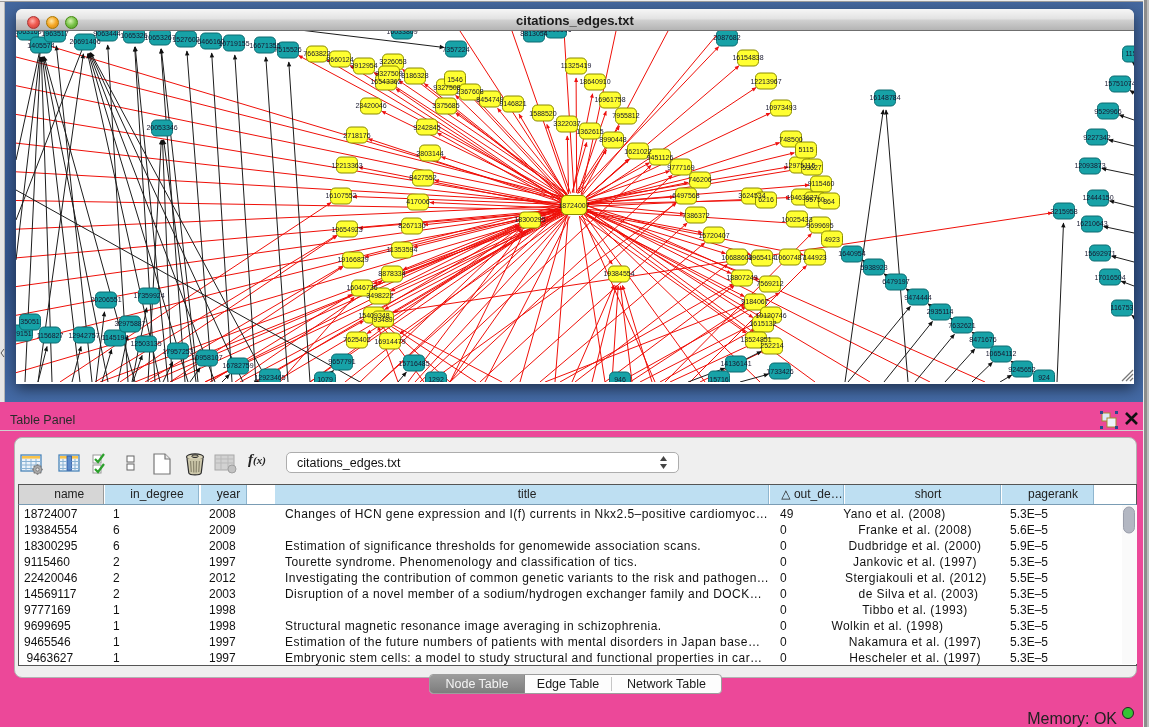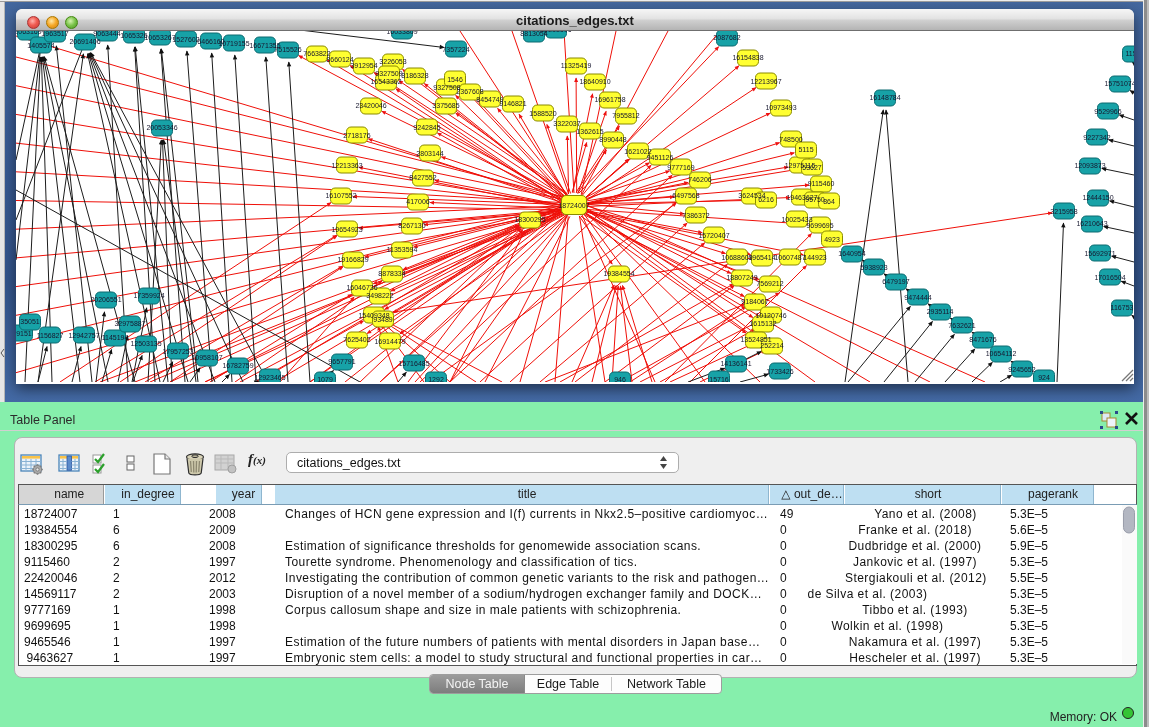--- a/index.html
+++ b/index.html
@@ -1,36 +1,36 @@
 <!DOCTYPE html>
 <html><head><meta charset="utf-8"><style>
 *{margin:0;padding:0;box-sizing:border-box}
 body{width:1149px;height:727px;overflow:hidden;font-family:"Liberation Sans",sans-serif;background:#e9e9e9;position:relative}
 #netarea{position:absolute;left:0;top:0;width:1149px;height:402px;background:#e9e9e9}
 #blue{position:absolute;left:5px;top:2px;width:1138px;height:400px;background:linear-gradient(180deg,#44689f 0%,#3a5c95 30%,#33558c 70%,#446aa5 100%)}
 #win{position:absolute;left:16px;top:9px;width:1118px;height:375px;border-radius:7px 7px 0 0;box-shadow:0 5px 14px rgba(0,0,0,.5);background:#fff}
 #titlebar{position:absolute;left:0;top:0;width:1118px;height:22px;border-radius:6px 6px 0 0;background:linear-gradient(180deg,#f6f6f6 0%,#e3e3e3 45%,#cfcfcf 55%,#b4b4b4 100%);border-bottom:1px solid #6f6f6f}
 .tl{position:absolute;top:6.5px;width:13px;height:13px;border-radius:50%}
 #title{position:absolute;top:4px;left:0;width:100%;text-align:center;font-size:13px;font-weight:bold;color:#1a1a1a}
-#tpanel{position:absolute;left:0;top:402px;width:1143px;height:325px;background:#86efac}
+#tpanel{position:absolute;left:0;top:402px;width:1143px;height:325px;background:#ec4899}
 #tptitle{position:absolute;left:10px;top:11px;font-size:12.5px;color:#2b2b2b}
 #toolbox{position:absolute;left:14px;top:35px;width:1123px;height:241px;border:1px solid #b2b2b2;border-radius:8px;background:#efefef}
 .ic{position:absolute;top:14px}
 #combo{position:absolute;left:271px;top:14px;width:393px;height:21px;background:#fff;border:1px solid #adadad;border-radius:5px;font-size:12.5px;color:#111;line-height:20px;padding-left:10px}
 #thead{position:absolute;left:2.5px;top:46px;width:1119.5px;height:21px;border:1px solid #555;border-bottom:1px solid #7a9cb4;background:#fff}
 .hc{position:absolute;top:0;height:19px;background:#bedff2;border-right:1px solid #8fb6cf;font-size:12px;color:#222;text-align:center;line-height:19px;padding-left:11px}
 #tbody{position:absolute;left:2.5px;top:67px;width:1119.5px;height:161px;background:#fff;border:1px solid #555;border-top:none}
 .trow{position:absolute;left:0;top:0;width:1149px;height:16px;font-size:12px;color:#111}
 .trow span{position:absolute;top:1.5px;white-space:nowrap}
 .ctr{text-align:center}
 #tabs{position:absolute;left:429px;top:272px;height:20px;border:1px solid #9d9d9d;border-radius:4px;background:#fdfdfd;font-size:12.5px;display:flex}
 .tab{line-height:19px;color:#1a1a1a;text-align:center}
 #tab1{background:linear-gradient(180deg,#9c9c9c,#7d7d7d);color:#f4f4f4;border-radius:3px 0 0 3px;border-right:1px solid #8a8a8a}
 .tsep{width:1px;background:#c6c6c6;margin:2px 0}
-#mem{position:absolute;right:26px;top:308px;font-size:12px;color:#222}
+#mem{position:absolute;right:26px;top:308px;font-size:16px;color:#222}
 #memdot{position:absolute;right:9px;top:305px;width:12px;height:12px;border-radius:50%;background:#35c435;border:1.5px solid #222}
 #rstrip{position:absolute;right:0;top:0;width:6px;height:727px;background:#8c8c8c;border-left:1.5px solid #ececec}
 #rstrip2{position:absolute;right:0;top:0;width:2px;height:727px;background:#bdbdbd}
 #lstrip{position:absolute;left:0;top:2px;width:5px;height:400px;background:#e6e6e6;border-right:1px solid #b5b5b5}
 #topstrip{position:absolute;left:0;top:0;width:1149px;height:2px;background:#ededed;border-bottom:1px solid #9a9a9a}
 </style></head><body>
 <div id="netarea">
  <div id="blue"></div>
  <div id="win">
   <div id="titlebar">
@@ -628,43 +628,43 @@
     <path d="M1 7 h19 M1 11 h19 M7 3 v15 M14 3 v15" stroke="#b9b9b9"></path>
     <circle cx="18" cy="17" r="4" fill="#c2c2c2" stroke="#a0a0a0"></circle>
   </svg>
   <div class="ic" style="left:233px;top:13px;position:absolute;font-family:'Liberation Serif',serif;font-style:italic;font-weight:bold;font-size:15px;color:#222">f<span style="font-size:11px">(x)</span></div>
   <div id="combo">citations_edges.txt<svg width="9" height="14" style="position:absolute;right:10px;top:3px">
           <path d="M4.5 0 L8 5 L1 5 z" fill="#444"></path>
           <path d="M4.5 13 L1 8 L8 8 z" fill="#444"></path>
         </svg></div>
   <div id="thead">
     <div class="hc" style="left:0;width:85.5px;background:#d6d6d6;border-right:1px solid #9a9a9a;padding-left:17px">name</div>
-    <div class="hc" style="left:86.5px;width:76px">in_degree</div>
-    <div class="hc" style="left:197px;width:46px">year</div>
+    <div class="hc" style="left:86.5px;width:94px">in_degree</div>
+    <div class="hc" style="left:182px;width:46px">year</div>
     <div class="hc" style="left:256.5px;width:494px">title</div>
     <div class="hc" style="left:751.5px;width:74px">△&nbsp;out_de…</div>
     <div class="hc" style="left:826.5px;width:156px">short</div>
     <div class="hc" style="left:983.5px;width:92px">pagerank</div>
   </div>
   <div id="tbody">
     <div class="trow" style="top:0px">
           <span style="left:5.5px">18724007</span>
           <span style="left:94.5px">1</span>
           <span style="left:190.5px">2008</span>
           <span style="left:266.5px;letter-spacing:.45px">Changes of HCN gene expression and I(f) currents in Nkx2.5–positive cardiomyoc…</span>
           <span style="left:761.5px">49</span>
-          <span class="ctr" style="left:837px;width:140px;letter-spacing:.45px">Yano et al. (2008)</span>
+          <span class="ctr" style="left:806px;width:140px;letter-spacing:.45px">Yano et al. (2008)</span>
           <span style="left:991.5px">5.3E–5</span>
         </div>
         <div class="trow" style="top:16px">
           <span style="left:5.5px">19384554</span>
           <span style="left:94.5px">6</span>
           <span style="left:190.5px">2009</span>
           <span style="left:761.5px">0</span>
-          <span class="ctr" style="left:826.5px;width:140px;letter-spacing:.45px">Franke et al. (2018)</span>
+          <span class="ctr" style="left:826.5px;width:140px;letter-spacing:.45px">Franke et al. (2008)</span>
           <span style="left:991.5px">5.6E–5</span>
         </div>
         <div class="trow" style="top:32px">
           <span style="left:5.5px">18300295</span>
           <span style="left:94.5px">6</span>
           <span style="left:190.5px">2008</span>
           <span style="left:266.5px;letter-spacing:.45px">Estimation of significance thresholds for genomewide association scans.</span>
           <span style="left:761.5px">0</span>
           <span class="ctr" style="left:826.5px;width:140px;letter-spacing:.45px">Dudbridge et al. (2000)</span>
           <span style="left:991.5px">5.9E–5</span>
@@ -686,36 +686,36 @@
           <span style="left:761.5px">0</span>
           <span class="ctr" style="left:826.5px;width:140px;letter-spacing:.45px">Stergiakouli et al. (2012)</span>
           <span style="left:991.5px">5.5E–5</span>
         </div>
         <div class="trow" style="top:80px">
           <span style="left:5.5px">14569117</span>
           <span style="left:94.5px">2</span>
           <span style="left:190.5px">2003</span>
           <span style="left:266.5px;letter-spacing:.45px">Disruption of a novel member of a sodium/hydrogen exchanger family and DOCK…</span>
           <span style="left:761.5px">0</span>
-          <span class="ctr" style="left:779px;width:140px;letter-spacing:.45px">de Silva et al. (2003)</span>
+          <span class="ctr" style="left:830px;width:140px;letter-spacing:.45px">de Silva et al. (2003)</span>
           <span style="left:991.5px">5.3E–5</span>
         </div>
         <div class="trow" style="top:96px">
           <span style="left:5.5px">9777169</span>
           <span style="left:94.5px">1</span>
           <span style="left:190.5px">1998</span>
-          <span style="left:266.5px;letter-spacing:.45px">Corpus callosum shape and size in male patients with schizophrenia.</span>
           <span style="left:761.5px">0</span>
           <span class="ctr" style="left:826.5px;width:140px;letter-spacing:.45px">Tibbo et al. (1993)</span>
           <span style="left:991.5px">5.3E–5</span>
         </div>
         <div class="trow" style="top:112px">
           <span style="left:5.5px">9699695</span>
           <span style="left:94.5px">1</span>
           <span style="left:190.5px">1998</span>
+          <span style="left:266.5px;letter-spacing:.45px">Structural magnetic resonance image averaging in schizophrenia.</span>
           <span style="left:761.5px">0</span>
           <span class="ctr" style="left:799px;width:140px;letter-spacing:.45px">Wolkin et al. (1998)</span>
           <span style="left:991.5px">5.3E–5</span>
         </div>
         <div class="trow" style="top:128px">
           <span style="left:5.5px">9465546</span>
           <span style="left:94.5px">1</span>
           <span style="left:190.5px">1997</span>
           <span style="left:266.5px;letter-spacing:.45px">Estimation of the future numbers of patients with mental disorders in Japan base…</span>
           <span style="left:761.5px">0</span>

